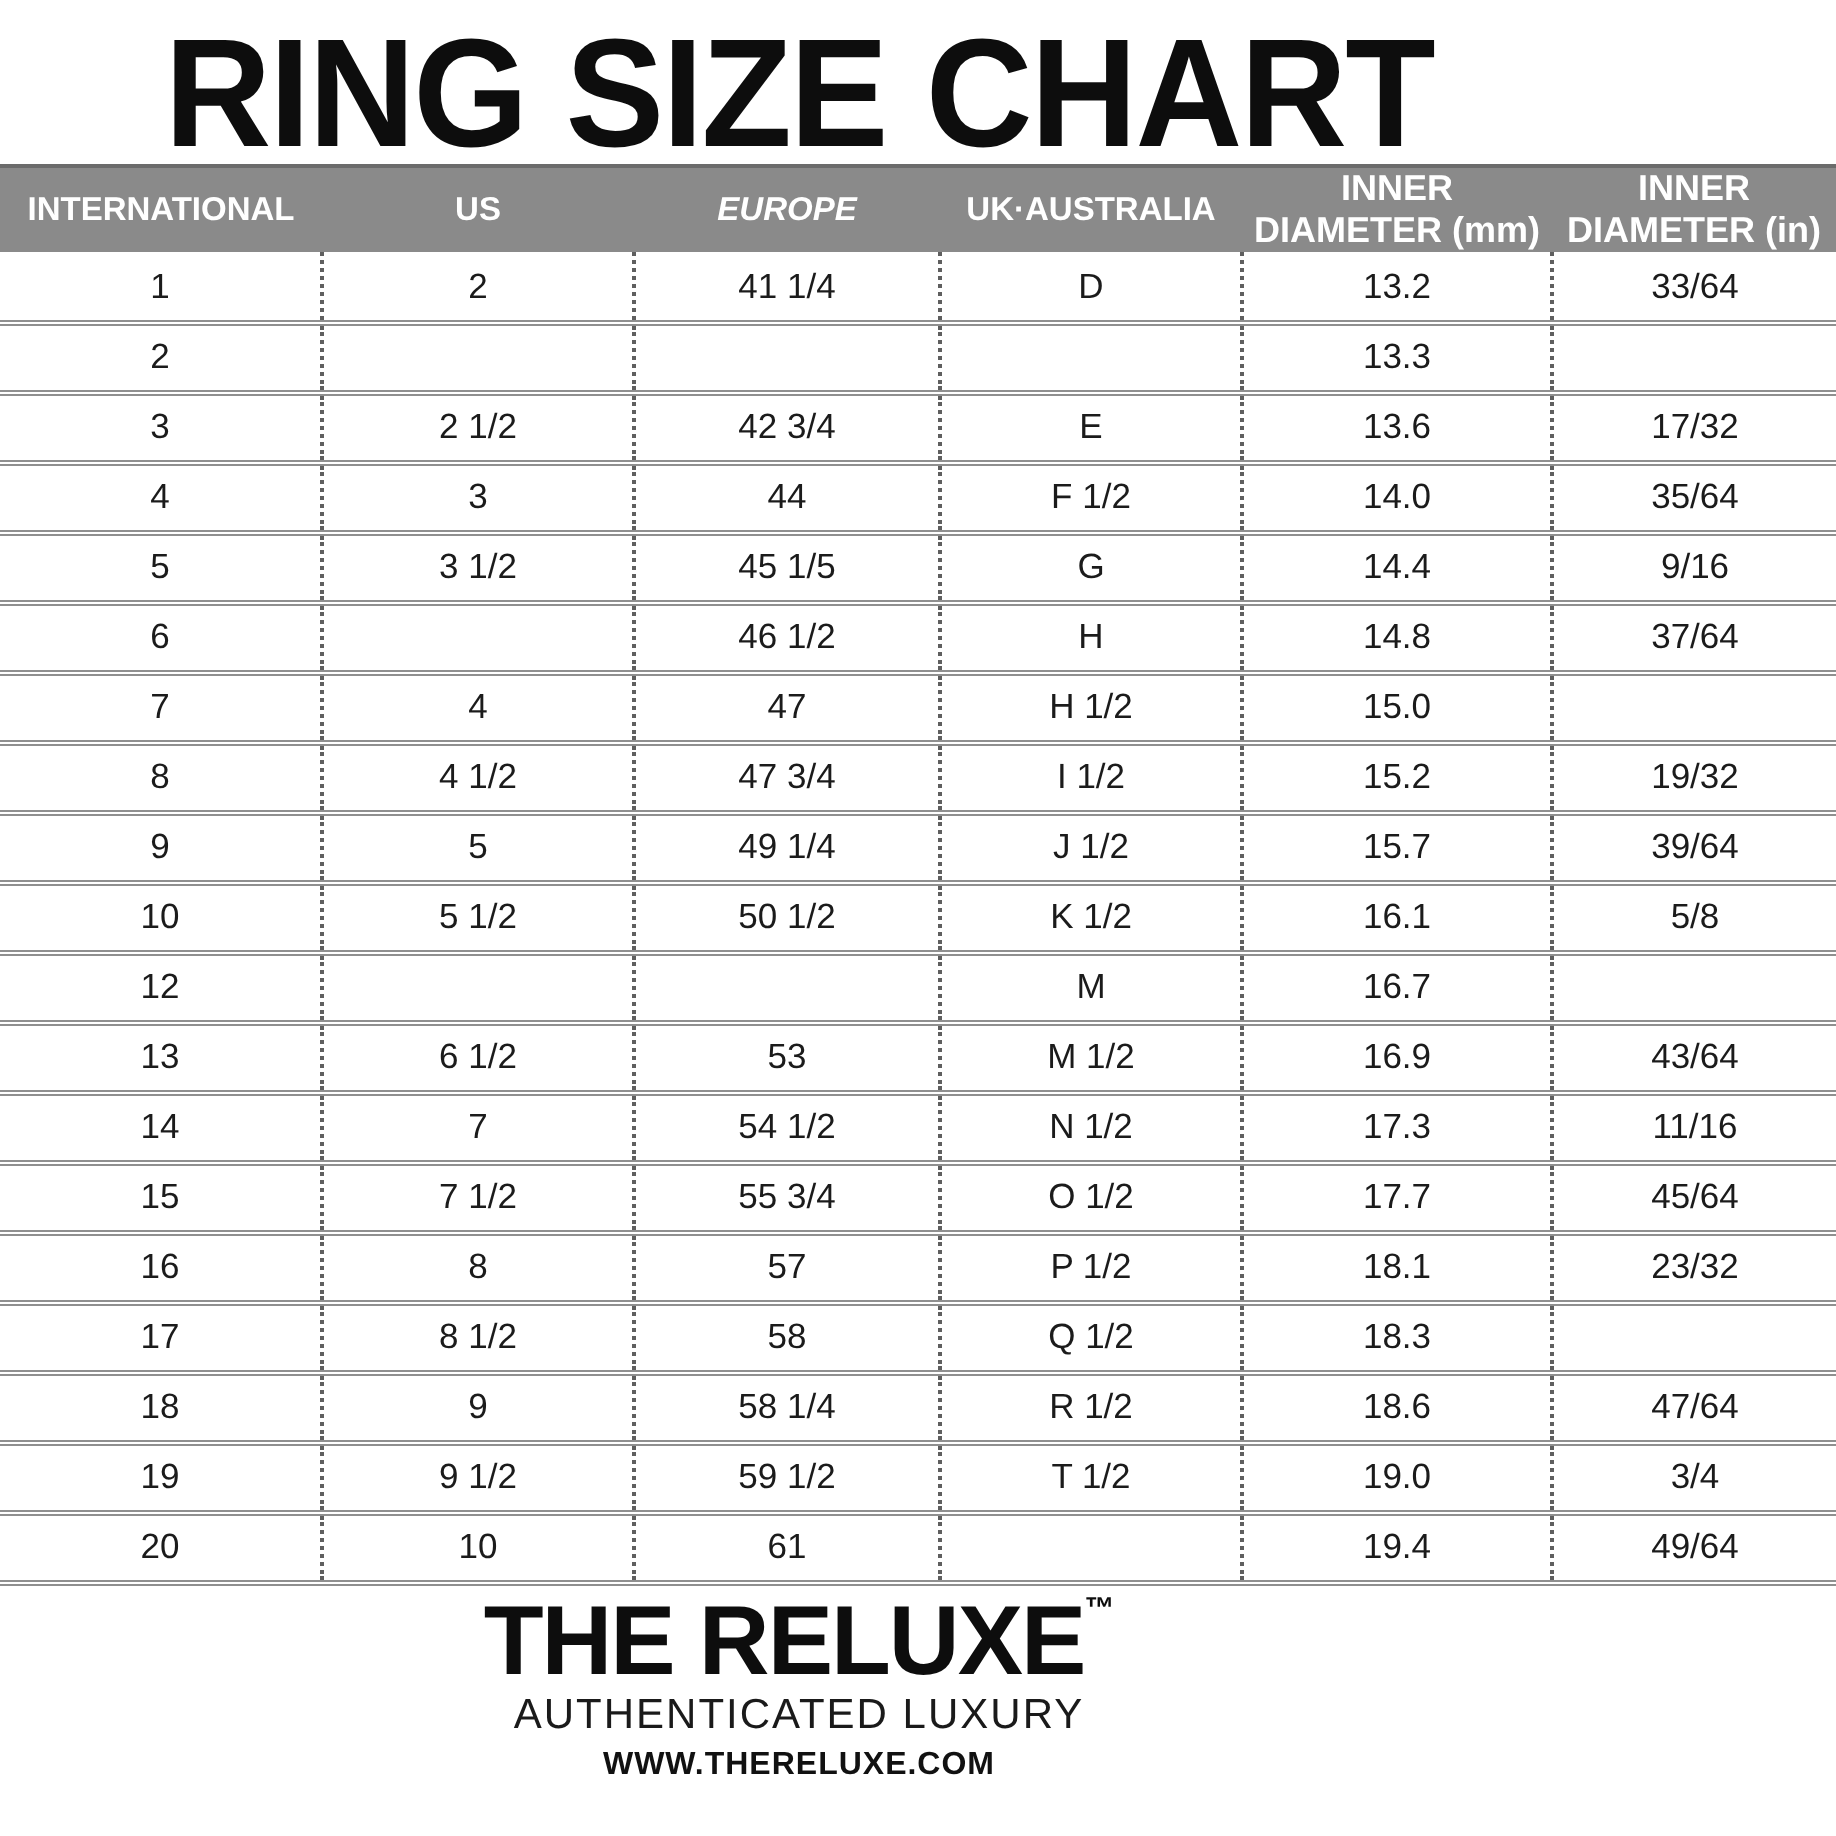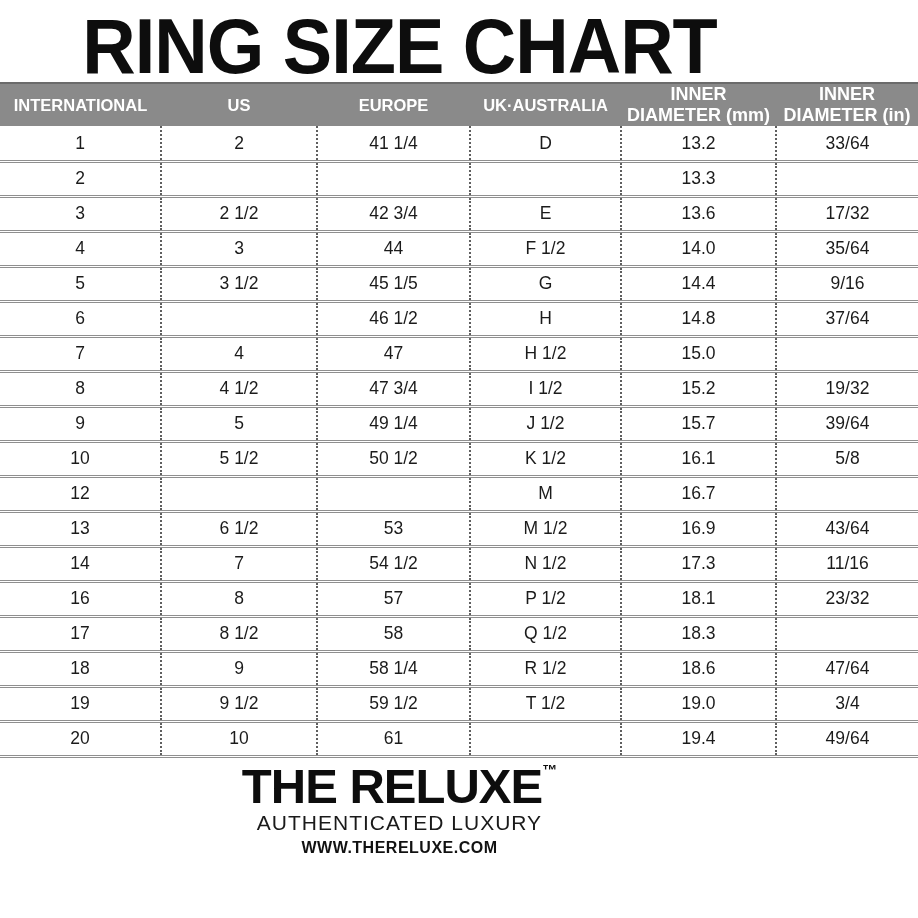--- a/index.html
+++ b/index.html
@@ -51,21 +51,21 @@
     border-top:2px solid #6b6b6b;
     white-space:pre-line;
   }
   .size-table thead th.col4,
   .size-table thead th.col5{
     font-size:18px;
     line-height:1.18;
   }
   .size-table th:nth-child(1){width:161px;}
   .size-table th:nth-child(2){width:156px;margin-top:40px;}
-  .size-table th:nth-child(3){width:153px;}
+  .size-table th:nth-child(3){width:153px;font-style:italic;}
   .size-table th:nth-child(4){width:151px;}
   .size-table th:nth-child(5){width:155px;}
   .size-table th:nth-child(6){width:142px;}
 
   .size-table tbody td{
     height:35px;
     padding:0;
     text-align:center;
     vertical-align:middle;
     font-size:17.5px;
@@ -229,20 +229,28 @@
         </tr>
         <tr>
           <td>14</td>
           <td>7</td>
           <td>54 1/2</td>
           <td>N 1/2</td>
           <td>17.3</td>
           <td>11/16</td>
         </tr>
         <tr>
+          <td>15</td>
+          <td>7 1/2</td>
+          <td>55 3/4</td>
+          <td>O 1/2</td>
+          <td>17.7</td>
+          <td>45/64</td>
+        </tr>
+        <tr>
           <td>16</td>
           <td>8</td>
           <td>57</td>
           <td>P 1/2</td>
           <td>18.1</td>
           <td>23/32</td>
         </tr>
         <tr>
           <td>17</td>
           <td>8 1/2</td>

